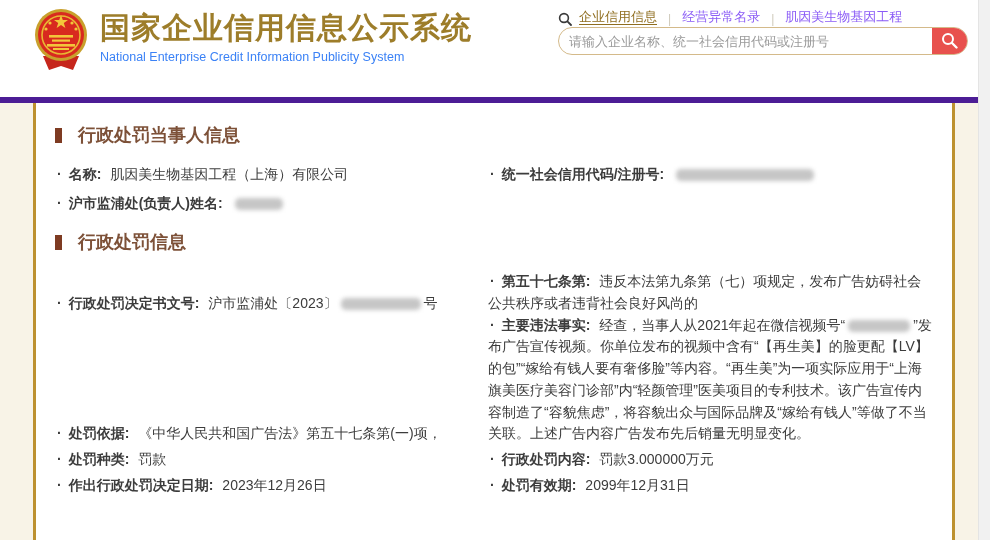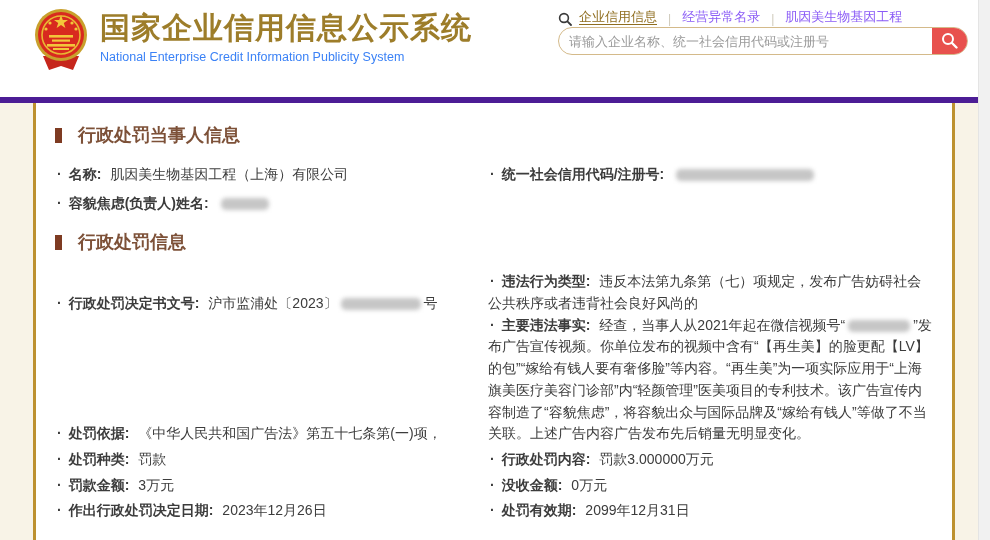--- a/index.html
+++ b/index.html
@@ -134,48 +134,44 @@
   <div class="section-title">
     <span class="section-marker"></span>
     <span class="section-title-text">行政处罚当事人信息</span>
   </div>
 
   <div class="row mb7">
     <p class="kv col-l"><span class="bullet">·</span><b>名称:</b><span>肌因美生物基因工程（上海）有限公司</span></p>
     <p class="kv col-r"><span class="bullet">·</span><b>统一社会信用代码/注册号:</b><span class="redact w-code"></span></p>
   </div>
   <div class="row">
-    <p class="kv col-l"><span class="bullet">·</span><b>容貌焦虑(负责人)姓名:</b><span class="redact w-name"></span></p>
+    <p class="kv col-l"><span class="bullet">·</span><b>沪市监浦处(负责人)姓名:</b><span class="redact w-name"></span></p>
     <p class="kv col-r"></p>
   </div>
 
   <div class="section-title sec2">
     <span class="section-marker"></span>
     <span class="section-title-text">行政处罚信息</span>
   </div>
 
   <div class="row">
     <p class="kv col-l"><span class="bullet">·</span><b>行政处罚决定书文号:</b><span>沪市监浦处〔2023〕</span><span class="redact w-doc"></span><span>号</span></p>
-    <p class="kv col-r"><span class="bullet">·</span><b>违法行为类型:</b><span>违反本法第九条第（七）项规定，发布广告妨碍社会公共秩序或者违背社会良好风尚的</span></p>
+    <p class="kv col-r"><span class="bullet">·</span><b>第五十七条第:</b><span>违反本法第九条第（七）项规定，发布广告妨碍社会公共秩序或者违背社会良好风尚的</span></p>
   </div>
 
   <div class="row mb4">
     <p class="kv col-l"><span class="bullet">·</span><b>处罚依据:</b><span>《中华人民共和国广告法》第五十七条第(一)项，</span></p>
     <p class="kv col-r"><span class="bullet">·</span><b>主要违法事实:</b><span>经查，当事人从2021年起在微信视频号“</span><span class="redact w-video"></span><span>”发布广告宣传视频。你单位发布的视频中含有“【再生美】的脸更配【LV】的包”“嫁给有钱人要有奢侈脸”等内容。“再生美”为一项实际应用于“上海旗美医疗美容门诊部”内“轻颜管理”医美项目的专利技术。该广告宣传内容制造了“容貌焦虑”，将容貌出众与国际品牌及“嫁给有钱人”等做了不当关联。上述广告内容广告发布先后销量无明显变化。</span></p>
   </div>
 
   <div class="row mb4">
     <p class="kv col-l"><span class="bullet">·</span><b>处罚种类:</b><span>罚款</span></p>
     <p class="kv col-r"><span class="bullet">·</span><b>行政处罚内容:</b><span>罚款3.000000万元</span></p>
   </div>
 
-  <div class="row mb4">
-    <p class="kv col-l"><span class="bullet">·</span><b>罚款金额:</b><span>3万元</span></p>
-    <p class="kv col-r"><span class="bullet">·</span><b>没收金额:</b><span>0万元</span></p>
-  </div>
 
 
   <div class="row mb4">
     <p class="kv col-l"><span class="bullet">·</span><b>作出行政处罚决定日期:</b><span>2023年12月26日</span></p>
     <p class="kv col-r"><span class="bullet">·</span><b>处罚有效期:</b><span>2099年12月31日</span></p>
   </div>
 
 </div>
 
 </body></html>

